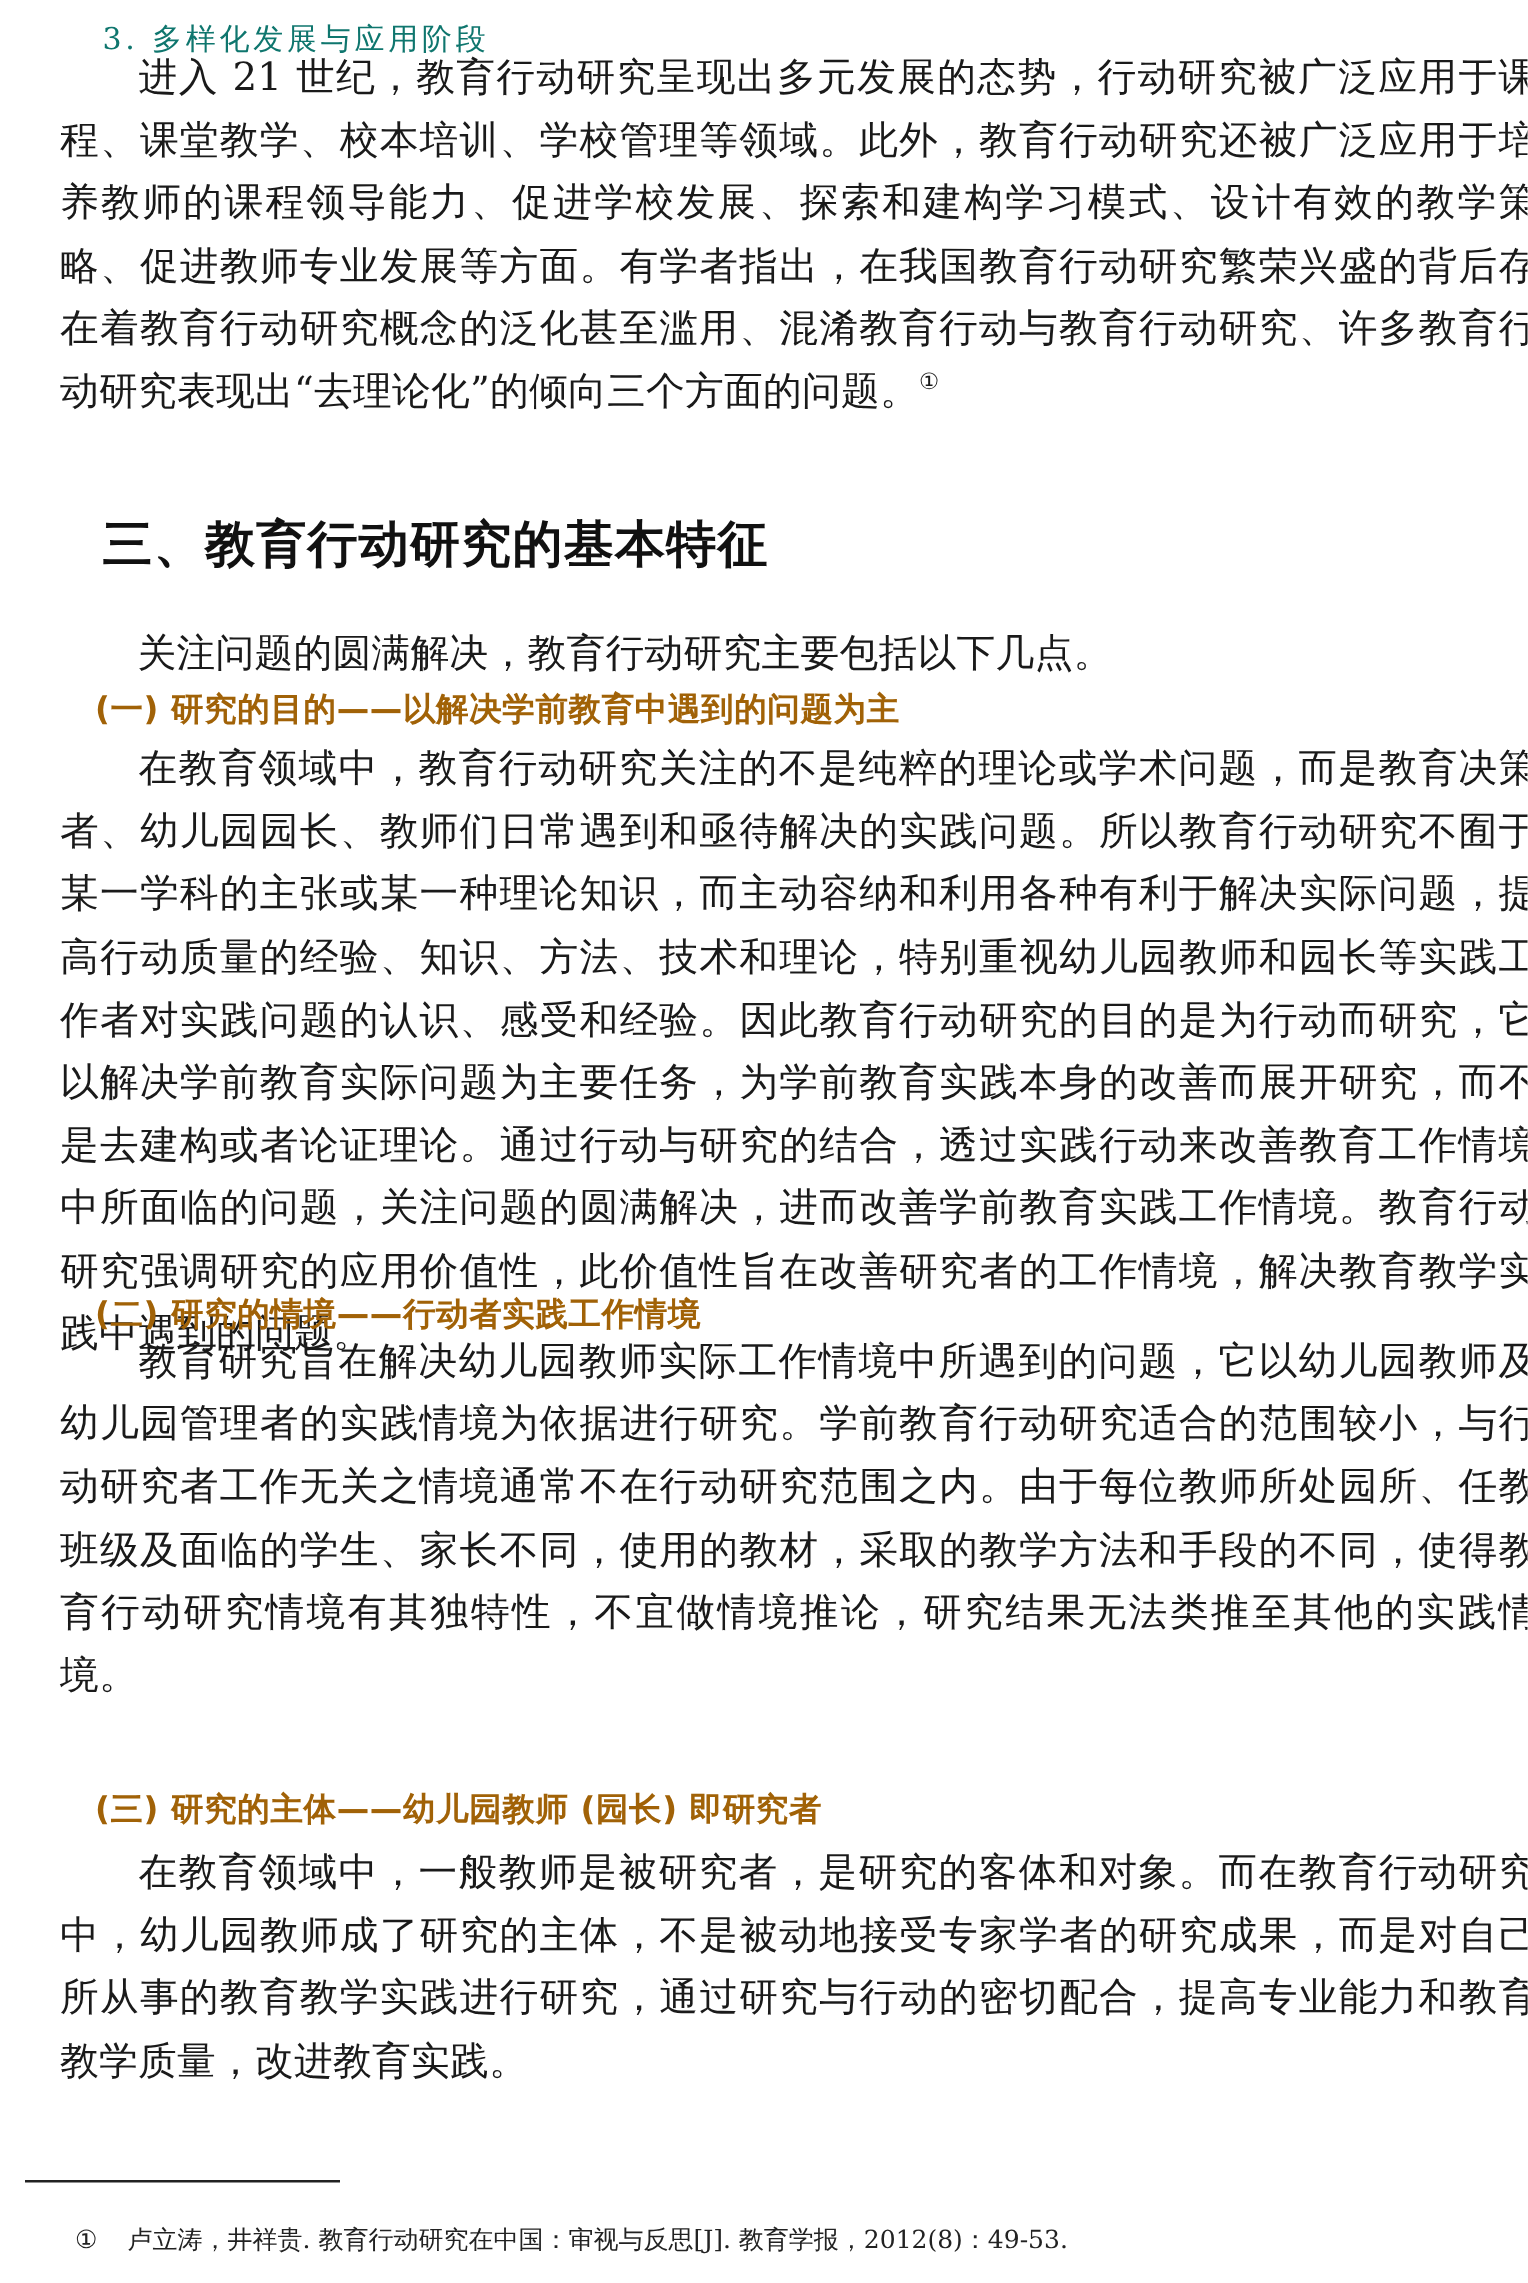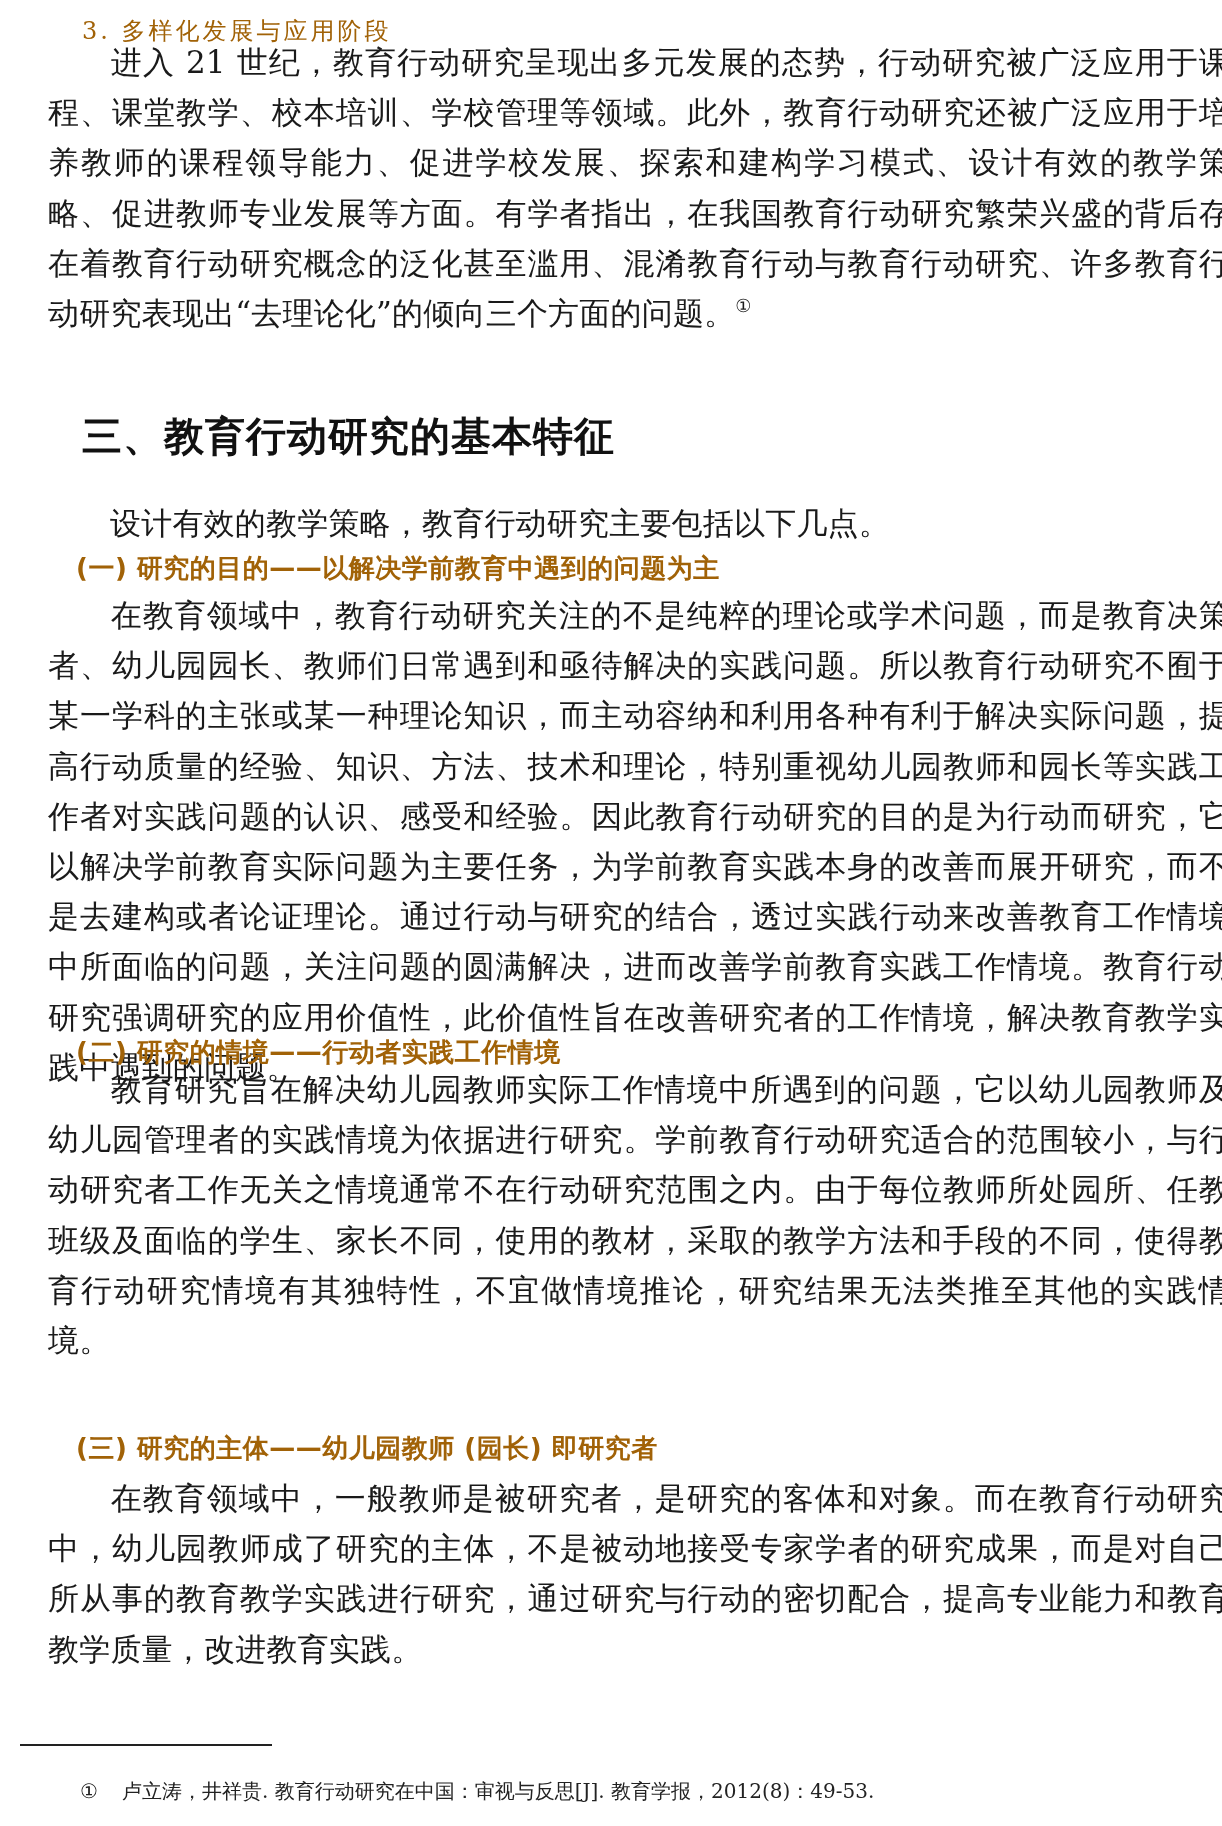--- a/index.html
+++ b/index.html
@@ -21,21 +21,21 @@
     top: 0;
     width: 1182px;
   }
   .sub-num {
     position: absolute;
     left: 62px;
     top: 14px;
     font-size: 24px;
     line-height: 34px;
     letter-spacing: 3px;
-    color: #a16207;
+    color: #0f766e;
   }
   .para {
     position: absolute;
     left: 0;
     width: 1182px;
     font-size: 31px;
     line-height: 50.2px;
     text-align: justify;
     text-align-last: left;
     letter-spacing: 0.2px;
@@ -80,39 +80,38 @@
     background: #222;
   }
   .footnote {
     position: absolute;
     left: 40px;
     top: 1776px;
     font-size: 20px;
     line-height: 30px;
     color: #222;
     white-space: nowrap;
-    margin-left: 20px;
   }
   .footnote .fn-mark {
     display: inline-block;
     width: 42px;
   }
 </style>
 </head>
 <body>
 
 <div class="page">
 
   <div class="sub-num">3. 多样化发展与应用阶段</div>
 
   <div class="para" style="top: 37px;"><span class="indent"></span><span>进入 21 世纪，教育行动研究呈现出多元发展的态势，行动研究被广泛应用于课程、课堂教学、校本培训、学校管理等领域。此外，教育行动研究还被广泛应用于培养教师的课程领导能力、促进学校发展、探索和建构学习模式、设计有效的教学策略、促进教师专业发展等方面。有学者指出，在我国教育行动研究繁荣兴盛的背后存在着教育行动研究概念的泛化甚至滥用、混淆教育行动与教育行动研究、许多教育行动研究表现出“去理论化”的倾向三个方面的问题。</span><span class="fn-ref">①</span></div>
 
   <div class="h2">三、教育行动研究的基本特征</div>
 
-  <div class="para" style="top: 498px;"><span class="indent"></span><span>设计有效的教学策略，教育行动研究主要包括以下几点。</span></div>
+  <div class="para" style="top: 498px;"><span class="indent"></span><span>关注问题的圆满解决，教育行动研究主要包括以下几点。</span></div>
 
   <div class="h3" style="left: 56px; top: 548px;">(一) 研究的目的——以解决学前教育中遇到的问题为主</div>
 
   <div class="para" style="top: 590px;"><span class="indent"></span><span>在教育领域中，教育行动研究关注的不是纯粹的理论或学术问题，而是教育决策者、幼儿园园长、教师们日常遇到和亟待解决的实践问题。所以教育行动研究不囿于某一学科的主张或某一种理论知识，而主动容纳和利用各种有利于解决实际问题，提高行动质量的经验、知识、方法、技术和理论，特别重视幼儿园教师和园长等实践工作者对实践问题的认识、感受和经验。因此教育行动研究的目的是为行动而研究，它以解决学前教育实际问题为主要任务，为学前教育实践本身的改善而展开研究，而不是去建构或者论证理论。通过行动与研究的结合，透过实践行动来改善教育工作情境中所面临的问题，关注问题的圆满解决，进而改善学前教育实践工作情境。教育行动研究强调研究的应用价值性，此价值性旨在改善研究者的工作情境，解决教育教学实践中遇到的问题。</span></div>
 
   <div class="h3" style="left: 56px; top: 1032px;">(二) 研究的情境——行动者实践工作情境</div>
 
   <div class="para" style="top: 1064px;"><span class="indent"></span><span>教育研究旨在解决幼儿园教师实际工作情境中所遇到的问题，它以幼儿园教师及幼儿园管理者的实践情境为依据进行研究。学前教育行动研究适合的范围较小，与行动研究者工作无关之情境通常不在行动研究范围之内。由于每位教师所处园所、任教班级及面临的学生、家长不同，使用的教材，采取的教学方法和手段的不同，使得教育行动研究情境有其独特性，不宜做情境推论，研究结果无法类推至其他的实践情境。</span></div>
 
   <div class="h3" style="left: 56px; top: 1428px;">(三) 研究的主体——幼儿园教师 (园长) 即研究者</div>

